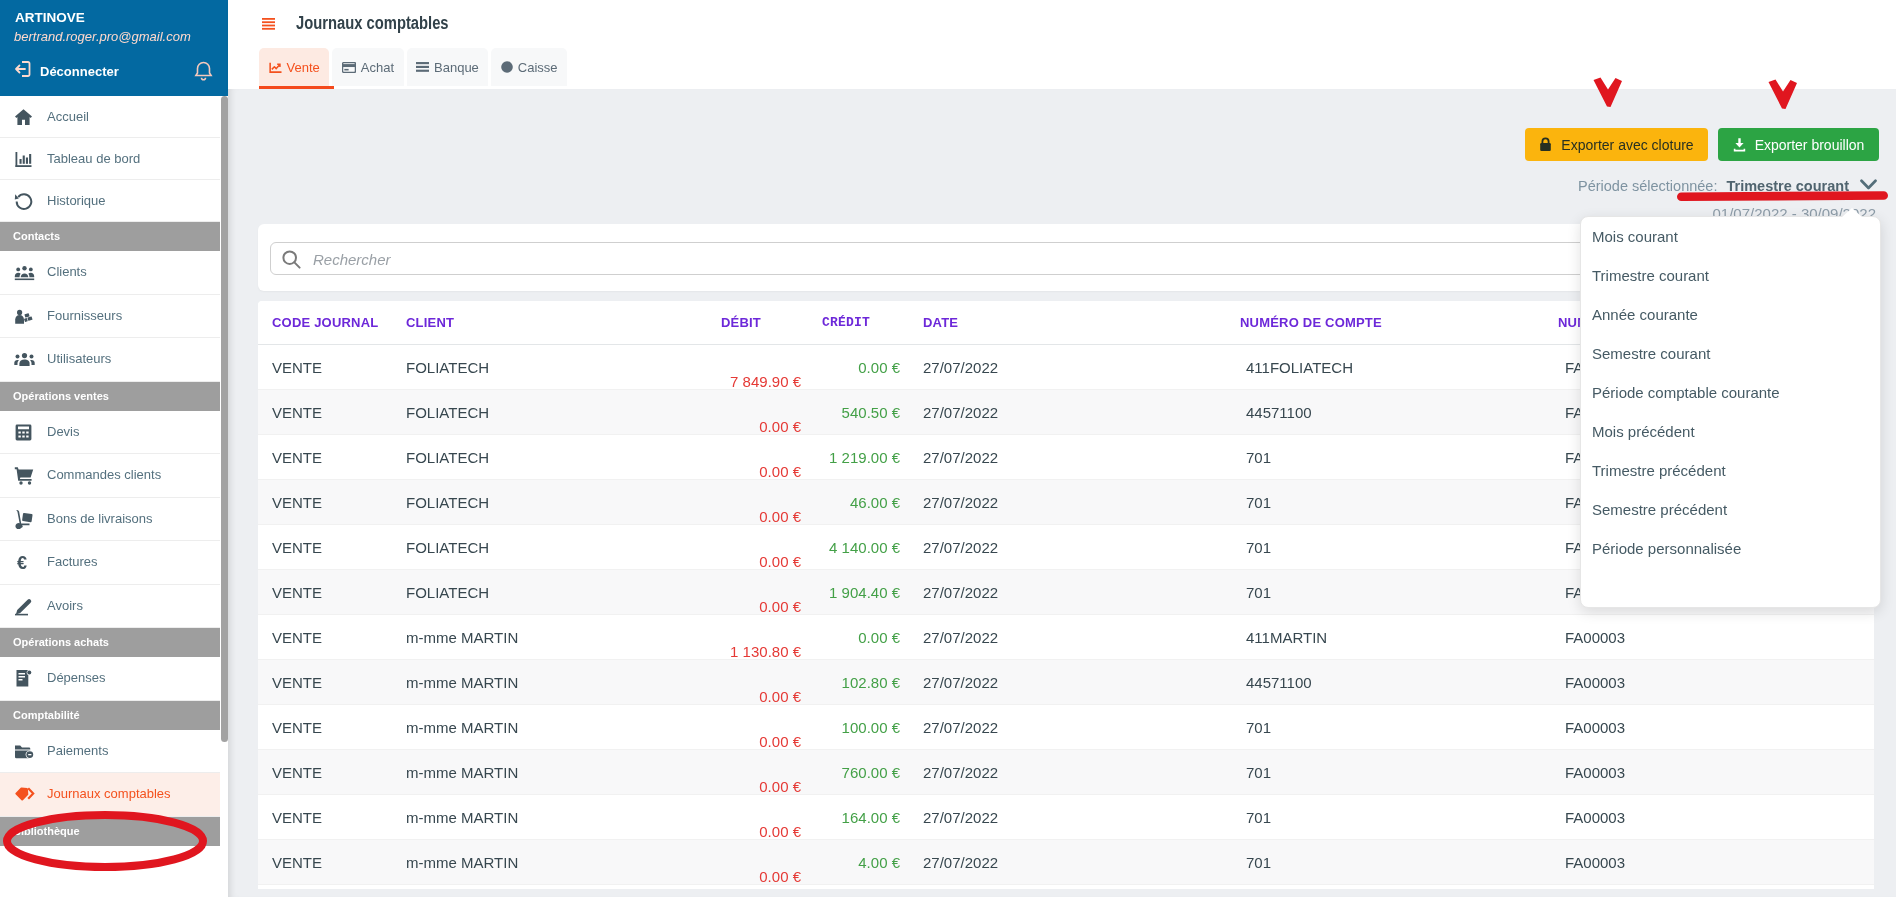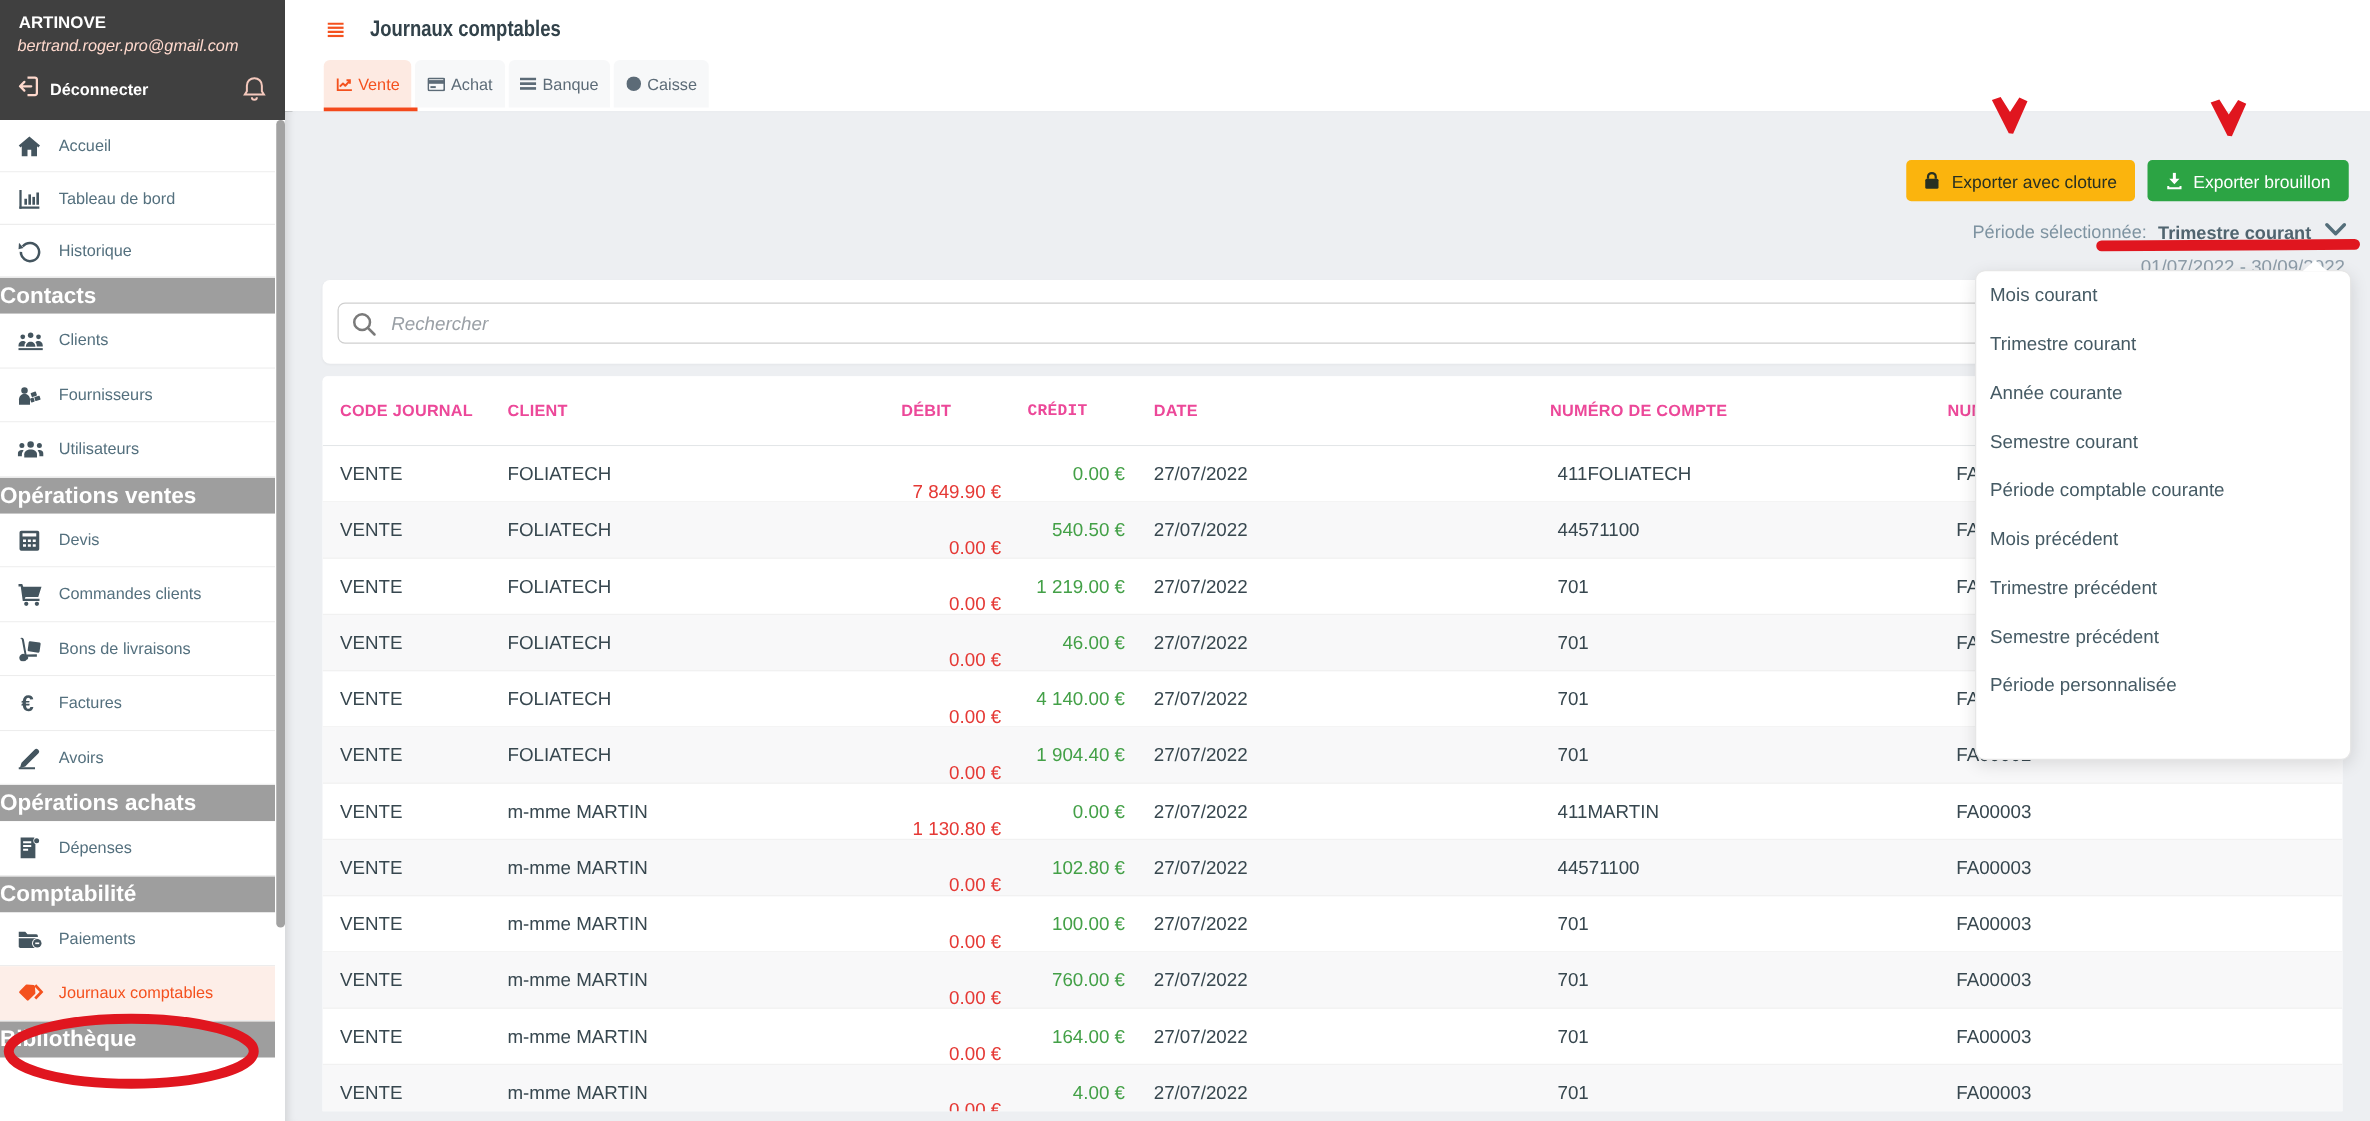--- a/index.html
+++ b/index.html
@@ -2,30 +2,30 @@
 <html lang="fr"><head>
 <meta charset="utf-8">
 <title>Journaux comptables</title>
 <style>
   * { margin:0; padding:0; box-sizing:border-box; }
   html,body { width:1896px; height:897px; overflow:hidden; font-family:"Liberation Sans", sans-serif; background:#edeff2; }
   .abs { position:absolute; }
 
   
   #sidebar { position:absolute; left:0; top:0; width:228px; height:897px; background:#fff; }
-  #sbhead { position:absolute; left:0; top:0; width:234px; height:96px; background:#404040; color:#fff; }
+  #sbhead { position:absolute; left:0; top:0; width:234px; height:96px; background:#0369a1; color:#fff; }
   #sbhead .brand { position:absolute; left:15px; top:10px; font-size:13.5px; font-weight:bold; }
   #sbhead .mail { position:absolute; left:14px; top:29px; font-size:13px; font-style:italic; color:#ffd9cd; }
   #sbhead .deco { position:absolute; left:40px; top:64px; font-size:13px; font-weight:bold; }
   #menu { position:absolute; left:0; top:96px; width:240px; }
   .mi { position:relative; height:43.5px; border-bottom:1px solid #ededed; background:#fff; box-sizing:border-box; }
   .mi.s1 { height:42px; }
   .mi .txt { position:absolute; left:47px; top:13px; font-size:13px; color:#54707e; }
   .mi .ic { position:absolute; left:14px; top:12px; width:19px; height:19px; }
-  .sect { height:29px; background:#9e9e9e; color:#fff; font-size:18px; font-weight:bold; line-height:29px; padding-left:0; }
+  .sect { height:29px; background:#9e9e9e; color:#fff; font-size:11px; font-weight:bold; line-height:29px; padding-left:13px; }
   .mi.active { background:#fdeee8; border-right:5px solid #f4511e; }
   .mi.active .txt { color:#f4511e; }
   #sbscroll { position:absolute; left:220px; top:96px; width:8px; height:801px; background:#fff; }
   #sbthumb { position:absolute; left:0.5px; top:0px; width:7px; height:646px; background:#a2a2a2; border-radius:3.5px; }
 
   
   #main { position:absolute; left:228px; top:0; right:0; height:897px; }
   #topbar { position:absolute; left:0; top:0; width:100%; height:89px; background:#fff; box-shadow:0 2px 3px rgba(0,0,0,0.05); }
   #title { position:absolute; left:68px; top:13px; font-size:18px; font-weight:bold; color:#32424a; transform:scaleX(0.82); transform-origin:left center; }
   #tabs { position:absolute; left:31px; top:48px; height:40px; display:flex; }
@@ -48,21 +48,21 @@
 
   
   #searchcard { position:absolute; left:30px; top:135px; width:1616px; height:67px; background:#fff; border-radius:6px; box-shadow:0 1px 2px rgba(0,0,0,0.04); }
   #searchinput { position:absolute; left:12px; top:18px; width:1592px; height:33px; border:1px solid #cfcfcf; border-radius:6px; background:#fff; }
   #searchinput .ph { position:absolute; left:42px; top:8px; font-size:15px; font-style:italic; color:#9aa0a6; }
 
   
   #tablecard { position:absolute; left:30px; top:212px; width:1616px; height:588px; background:#fff; border-radius:4px 4px 0 0; overflow:hidden; }
   .trow { display:flex; height:45px; align-items:center; font-size:15px; color:#37474f; border-bottom:1px solid #f1f1f1; }
   .trow.alt { background:#f8f8f9; }
-  .thead { height:56px; font-size:13px; font-weight:bold; color:#ec4899; letter-spacing:0.2px; border-bottom:1px solid #e3e6e8; background:#fff; border-radius:4px 4px 0 0; }
+  .thead { height:44px; font-size:13px; font-weight:bold; color:#6d28d9; letter-spacing:0.2px; border-bottom:1px solid #e3e6e8; background:#fff; border-radius:4px 4px 0 0; }
   .c1 { width:148px; padding-left:14px; }
   .c2 { width:300px; }
   .c3 { width:95px; text-align:right; }
   .c4 { width:99px; text-align:right; }
   .c5 { width:340px; padding-left:23px; }
   .c6 { width:318px; padding-left:6px; }
   .thead .c6 { padding-left:0; }
   .c7 { flex:1; padding-left:7px; }
   .thead .c7 { padding-left:0; }
   .thead .c3 { text-align:left; padding-left:15px; }

